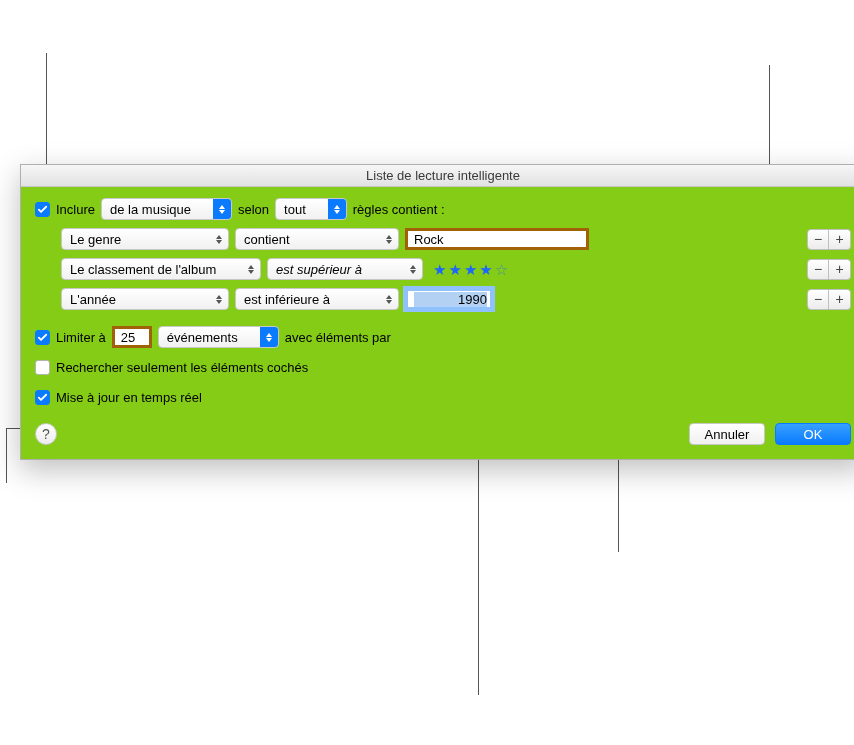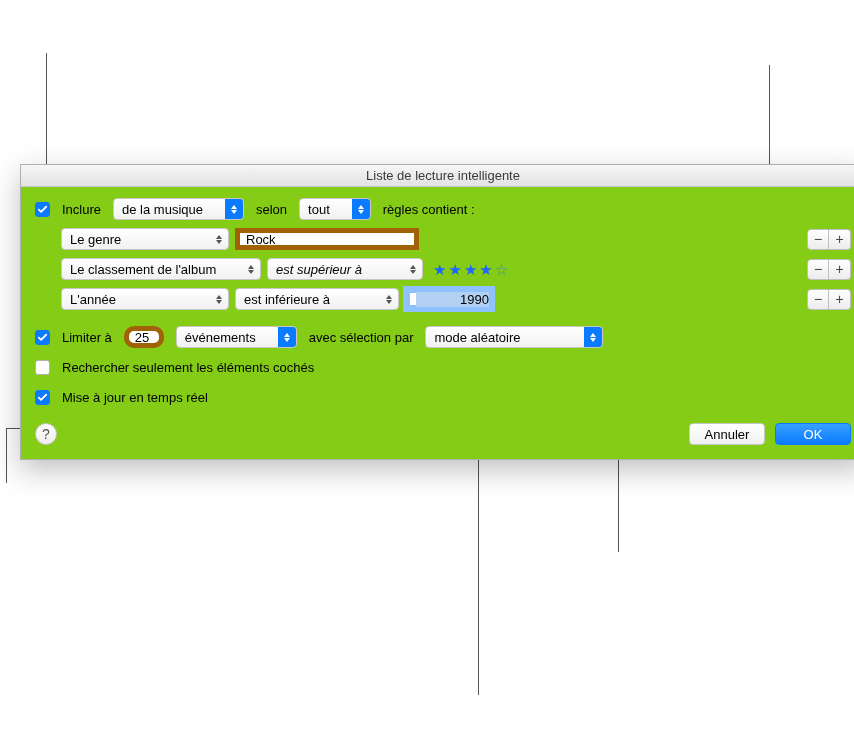--- a/index.html
+++ b/index.html
@@ -45,21 +45,21 @@
     color: #3a3a3a;
     background: linear-gradient(#f6f6f6, #e2e2e2);
     border-bottom: 1px solid #c7c7c7;
   }
   .content {
     padding: 10px 14px 14px 14px;
   }
   .row {
     display: flex;
     align-items: center;
-    gap: 12px;
+    gap: 6px;
     margin-bottom: 6px;
     min-height: 24px;
   }
 
   
   .chk {
     width: 15px; height: 15px;
     border: 1px solid #b3b3b3;
     border-radius: 3px;
     background: #fff;
@@ -118,21 +118,21 @@
     border-right: 3.5px solid transparent;
   }
   .tri-up { border-bottom: 4px solid #fff; margin-bottom: 1px; }
   .tri-down { border-top: 4px solid #fff; }
   .popup:not(.blue-arrows) .tri-up { border-bottom-color: #555; }
   .popup:not(.blue-arrows) .tri-down { border-top-color: #555; }
 
   
   .field {
     height: 22px;
-    border: 5px solid #a16207;
+    border: 3px solid #a16207;
     background: #fff;
     border-radius: 0;
     padding: 0 6px;
     font-size: 13px;
     color: #000;
     display: inline-flex;
     align-items: center;
   }
   .field.focused {
     outline: 3px solid #8fc1ff;
@@ -277,20 +277,27 @@
       </div>
 
       <div class="rule-row">
         <span class="popup" style="width:168px;">
           <span class="txt" style="flex:1;">Le genre</span>
           <span class="arrows">
               <span class="tri-up"></span>
               <span class="tri-down"></span>
             </span>
         </span>
+        <span class="popup" style="width:164px;">
+          <span class="txt" style="flex:1;">contient</span>
+          <span class="arrows">
+              <span class="tri-up"></span>
+              <span class="tri-down"></span>
+            </span>
+        </span>
         <span class="field" style="width:184px;">
           <span>Rock</span>
         </span>
         <span class="pm-group">
           <span class="pm">
               <span>−</span>
             </span>
           <span class="pm">
               <span>+</span>
             </span>
@@ -359,38 +366,31 @@
 
       <div style="height:8px;"></div>
 
       <div class="row">
         <span class="chk checked">
           <svg viewBox="0 0 12 12">
               <path d="M2 6.2l2.4 2.4L10 3" stroke="#fff" stroke-width="2" fill="none" stroke-linecap="round" stroke-linejoin="round"></path>
             </svg>
         </span>
         <span class="lbl">Limiter à</span>
-        <span class="field" style="width:40px;border-radius:10px;">
+        <span class="field" style="width:40px;">
           <span>25</span>
         </span>
         <span class="popup blue-arrows" style="min-width:110px;">
           <span class="txt">événements</span>
           <span class="arrows">
               <span class="tri-up"></span>
               <span class="tri-down"></span>
             </span>
         </span>
-        <span class="lbl">avec sélection par</span>
-        <span class="popup blue-arrows" style="min-width:178px;">
-          <span class="txt" style="flex:1;">mode aléatoire</span>
-          <span class="arrows">
-              <span class="tri-up"></span>
-              <span class="tri-down"></span>
-            </span>
-        </span>
+        <span class="lbl">avec éléments par</span>
       </div>
 
       <div class="row">
         <span class="chk">
           
         </span>
         <span class="lbl">Rechercher seulement les éléments cochés</span>
       </div>
 
       <div class="row">

